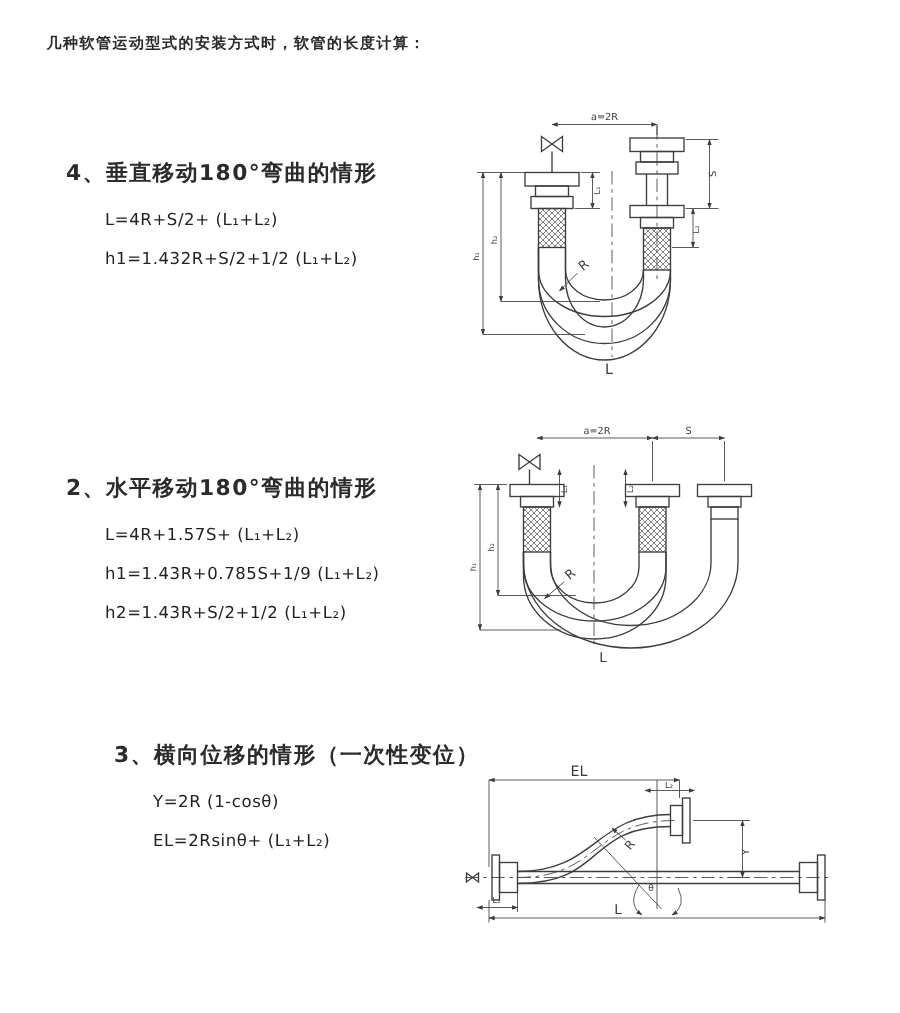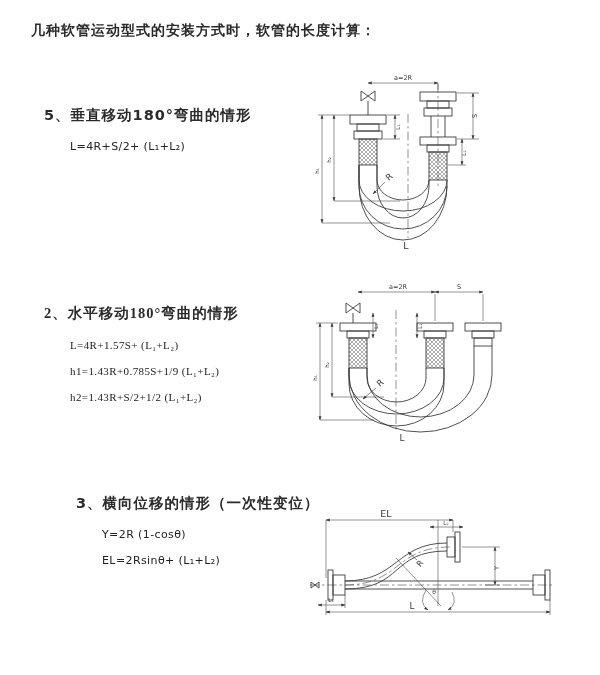--- a/index.html
+++ b/index.html
@@ -3,21 +3,21 @@
 <meta charset="utf-8">
 <style>
   html,body{margin:0;padding:0;}
   body{
     width:600px;height:675px;position:relative;background:#ffffff;
     font-family:"DejaVu Sans","Liberation Sans",sans-serif;
     color:#2b2b2b;overflow:hidden;
   }
   .abs{position:absolute;}
   .page-title{
-    left:31px;top:22px;font-size:14px;font-weight:700;letter-spacing:1px;
+    left:31px;top:22px;font-size:10px;font-weight:700;letter-spacing:1px;
   }
   .sec-heading{font-size:14.5px;font-weight:700;letter-spacing:1px;margin-bottom:9px;}
   .formula{font-size:11px;letter-spacing:.4px;line-height:26px;padding-left:26px;color:#222;}
   .sec{width:300px;}
   svg text{fill:#3a3a3a;stroke:none;font-family:"DejaVu Sans","Liberation Sans",sans-serif;}
 </style>
 </head>
 <body>
 
 <svg width="0" height="0" style="position:absolute" aria-hidden="true">
@@ -27,25 +27,26 @@
     </marker>
     <pattern id="hatch" width="4" height="4" patternUnits="userSpaceOnUse">
       <path d="M0,0 L4,4 M4,0 L0,4" stroke="#6a6a6a" stroke-width="0.55"></path>
     </pattern>
   </defs>
 </svg>
 
 <div class="abs page-title">几种软管运动型式的安装方式时，软管的长度计算：</div>
 
 <div class="abs sec" style="left:44px;top:106px;">
-  <div class="sec-heading">5、垂直移动180°弯曲的情形</div>
+  <div class="sec-heading">4、垂直移动180°弯曲的情形</div>
   <div class="formula">L=4R+S/2+ (L₁+L₂)</div>
+  <div class="formula">h1=1.432R+S/2+1/2 (L₁+L₂)</div>
 </div>
 
-<div class="abs sec" style="left:44px;top:304px;font-family:Liberation Serif, serif;">
+<div class="abs sec" style="left:44px;top:316px;">
   <div class="sec-heading">2、水平移动180°弯曲的情形</div>
   <div class="formula">L=4R+1.57S+ (L₁+L₂)</div>
   <div class="formula">h1=1.43R+0.785S+1/9 (L₁+L₂)</div>
   <div class="formula">h2=1.43R+S/2+1/2 (L₁+L₂)</div>
 </div>
 
 <div class="abs sec" style="left:44px;top:494px;margin-left:32px;">
   <div class="sec-heading">3、横向位移的情形（一次性变位）</div>
   <div class="formula">Y=2R (1-cosθ)</div>
   <div class="formula">EL=2Rsinθ+ (L₁+L₂)</div>

